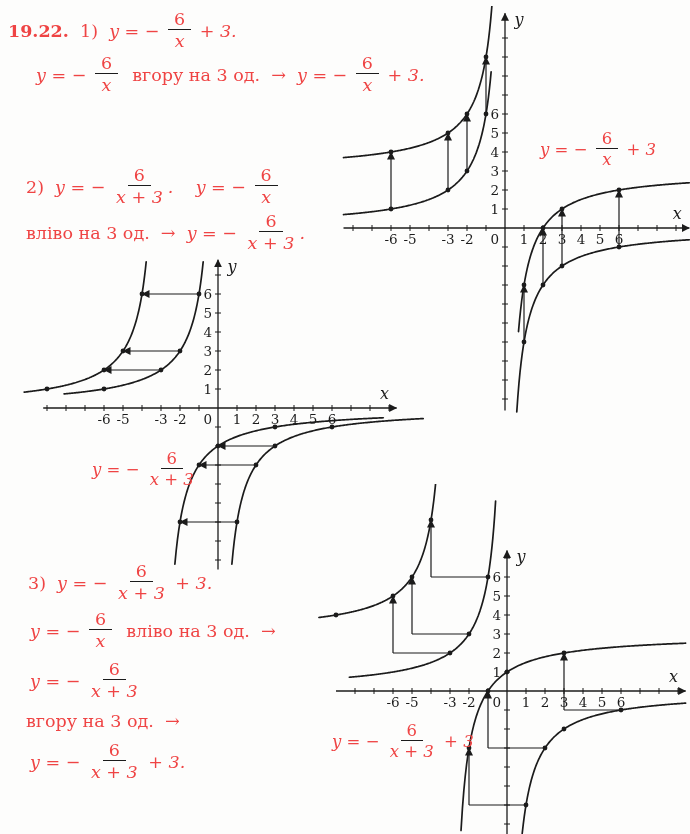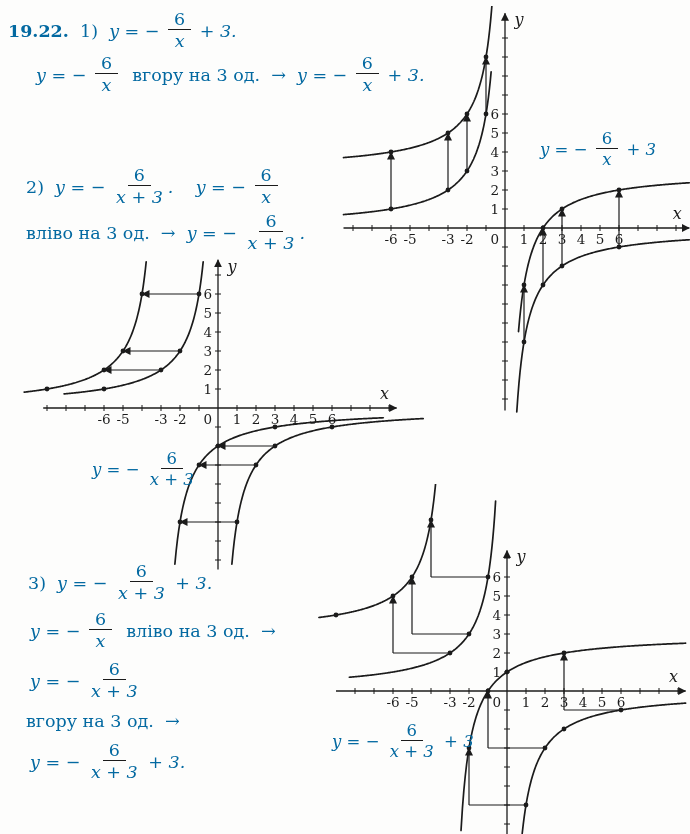--- a/index.html
+++ b/index.html
@@ -1,18 +1,18 @@
 <!DOCTYPE html>
 <html><head>
 <meta charset="utf-8">
 <style>
   html,body{margin:0;padding:0;background:#e8e8e8;}
   .page{
     position:relative;width:690px;height:834px;background:#fdfdfc;
-    overflow:hidden;font-family:"DejaVu Serif",serif;color:#0369a1;
+    overflow:hidden;font-family:"DejaVu Serif",serif;color:#ef4444;
   }
   .fline{
     position:absolute;display:flex;align-items:center;
     font-size:17.5px;line-height:1.1;white-space:nowrap;
   }
   .fline span{white-space:pre;}
   .tk-b{font-weight:700;}
   .tk-m{font-style:italic;}
   .tk-r{font-style:normal;}
   .frac{display:inline-flex;flex-direction:column;align-items:center;margin:0 3px;}

